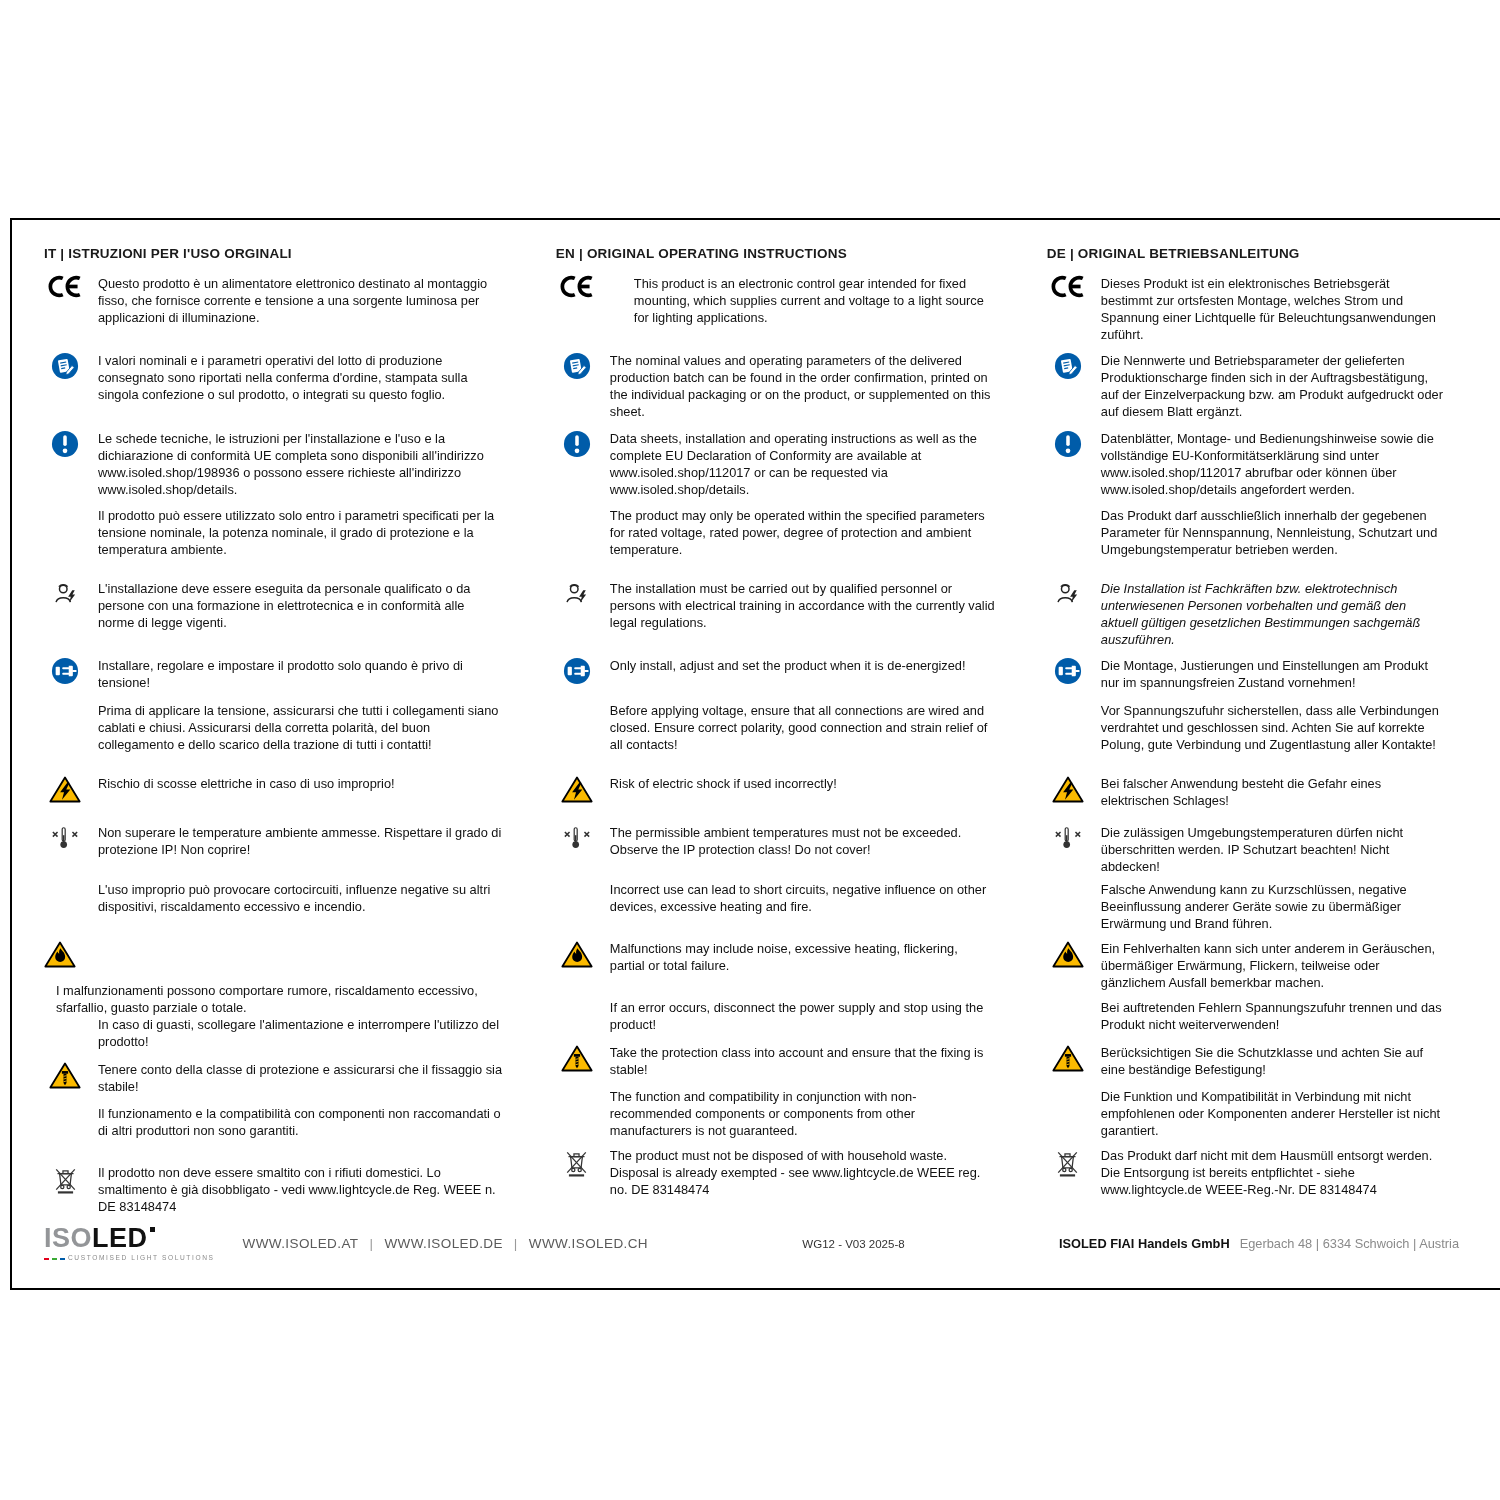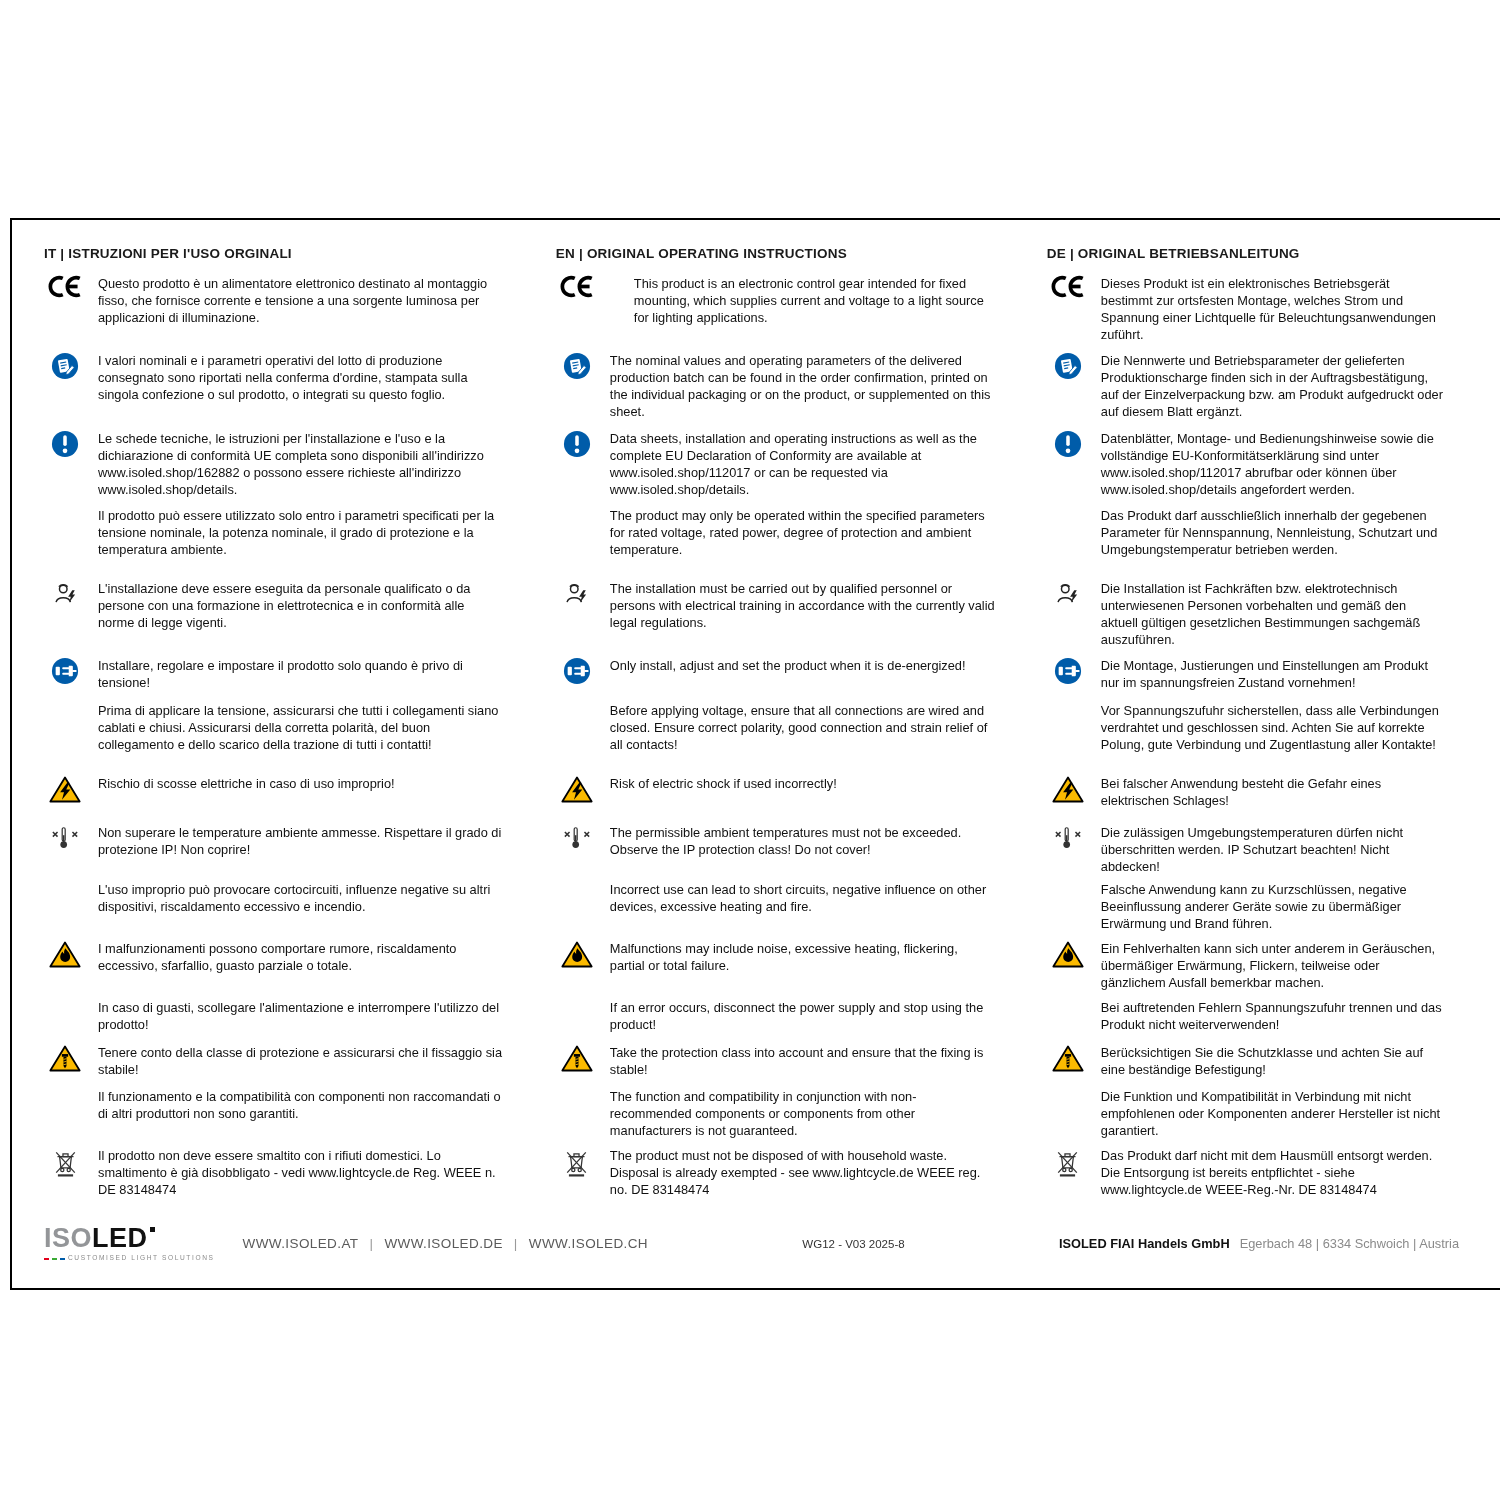--- a/index.html
+++ b/index.html
@@ -79,21 +79,21 @@
             <div class="text-cell">I valori nominali e i parametri operativi del lotto di produzione consegnato sono riportati nella conferma d'ordine, stampata sulla singola confezione o sul prodotto, o integrati su questo foglio.</div>
           </div>
           <div class="row" style="min-height: 77px;">
             <div class="icon-cell">
               <svg width="28" height="28" viewBox="0 0 30 30">
                 <circle cx="15" cy="15" r="14" fill="var(--blue)"></circle>
                 <rect x="13.1" y="5.6" width="3.8" height="11.5" rx="1.9" fill="#fff"></rect>
                 <circle cx="15" cy="22.3" r="2.5" fill="#fff"></circle>
               </svg>
             </div>
-            <div class="text-cell">Le schede tecniche, le istruzioni per l'installazione e l'uso e la dichiarazione di conformità UE completa sono disponibili all'indirizzo www.isoled.shop/162882 o possono essere richieste all'indirizzo www.isoled.shop/details.</div>
+            <div class="text-cell">Le schede tecniche, le istruzioni per l'installazione e l'uso e la dichiarazione di conformità UE completa sono disponibili all'indirizzo www.isoled.shop/198936 o possono essere richieste all'indirizzo www.isoled.shop/details.</div>
           </div>
           <div class="row" style="min-height: 73px;">
             <div class="icon-cell"></div>
             <div class="text-cell">Il prodotto può essere utilizzato solo entro i parametri specificati per la tensione nominale, la potenza nominale, il grado di protezione e la temperatura ambiente.</div>
           </div>
           <div class="row" style="min-height: 77px;">
             <div class="icon-cell">
               <svg width="27" height="27" viewBox="0 0 30 30">
                 <g stroke="#222" stroke-width="1.6" fill="none">
                   <circle cx="12.5" cy="10" r="4.2"></circle>
@@ -142,21 +142,21 @@
                 <path d="M4 8.5 l5 5 M9 8.5 l-5 5" stroke="#333" stroke-width="1.6"></path>
                 <path d="M25 8.5 l5 5 M30 8.5 l-5 5" stroke="#333" stroke-width="1.6"></path>
               </svg>
             </div>
             <div class="text-cell">Non superare le temperature ambiente ammesse. Rispettare il grado di protezione IP! Non coprire!</div>
           </div>
           <div class="row" style="min-height: 59px;">
             <div class="icon-cell"></div>
             <div class="text-cell">L'uso improprio può provocare cortocircuiti, influenze negative su altri dispositivi, riscaldamento eccessivo e incendio.</div>
           </div>
-          <div class="row" style="min-height: 59px;">
+          <div class="row" style="min-height: 59px; flex-direction: column;">
             <div class="icon-cell">
               <svg width="32" height="29" viewBox="0 0 36 32">
                 <path d="M18 2.5 L34.5 29.5 H1.5 Z" fill="var(--yellow)" stroke="#000" stroke-width="2" stroke-linejoin="round"></path>
                 <path d="M18.5 9 c2.5 3.6 5.3 5.5 5.3 9.8 a5.6 5.6 0 0 1 -11.2 0 c0 -2.6 1.3 -4.1 2.5 -6.2 c0.5 1.4 1.1 2 2 2.5 c-0.4 -2.4 0.1 -4.2 1.4 -6.1 z" fill="#000"></path>
               </svg>
             </div>
             <div class="text-cell">I malfunzionamenti possono comportare rumore, riscaldamento eccessivo, sfarfallio, guasto parziale o totale.</div>
           </div>
           <div class="row" style="min-height: 45px;">
             <div class="icon-cell"></div>
@@ -381,21 +381,21 @@
                 <rect x="13.1" y="5.6" width="3.8" height="11.5" rx="1.9" fill="#fff"></rect>
                 <circle cx="15" cy="22.3" r="2.5" fill="#fff"></circle>
               </svg>
             </div>
             <div class="text-cell">Datenblätter, Montage- und Bedienungshinweise sowie die vollständige EU-Konformitätserklärung sind unter www.isoled.shop/112017 abrufbar oder können über www.isoled.shop/details angefordert werden.</div>
           </div>
           <div class="row" style="min-height: 73px;">
             <div class="icon-cell"></div>
             <div class="text-cell">Das Produkt darf ausschließlich innerhalb der gegebenen Parameter für Nennspannung, Nennleistung, Schutzart und Umgebungstemperatur betrieben werden.</div>
           </div>
-          <div class="row" style="min-height: 77px;">
+          <div class="row" style="min-height: 77px; font-style: italic;">
             <div class="icon-cell">
               <svg width="27" height="27" viewBox="0 0 30 30">
                 <g stroke="#222" stroke-width="1.6" fill="none">
                   <circle cx="12.5" cy="10" r="4.2"></circle>
                   <path d="M7.6 7.4 a6.4 6.4 0 0 1 9.8 0"></path>
                   <path d="M4.5 24.5 c1.5 -6.5 14.5 -6.5 16 0"></path>
                 </g>
                 <path d="M22.5 11.5 l-4.6 7 h3 l-1.8 6.5 6.6 -9 h-3 l2.6 -4.5 z" fill="#222"></path>
               </svg>
             </div>

